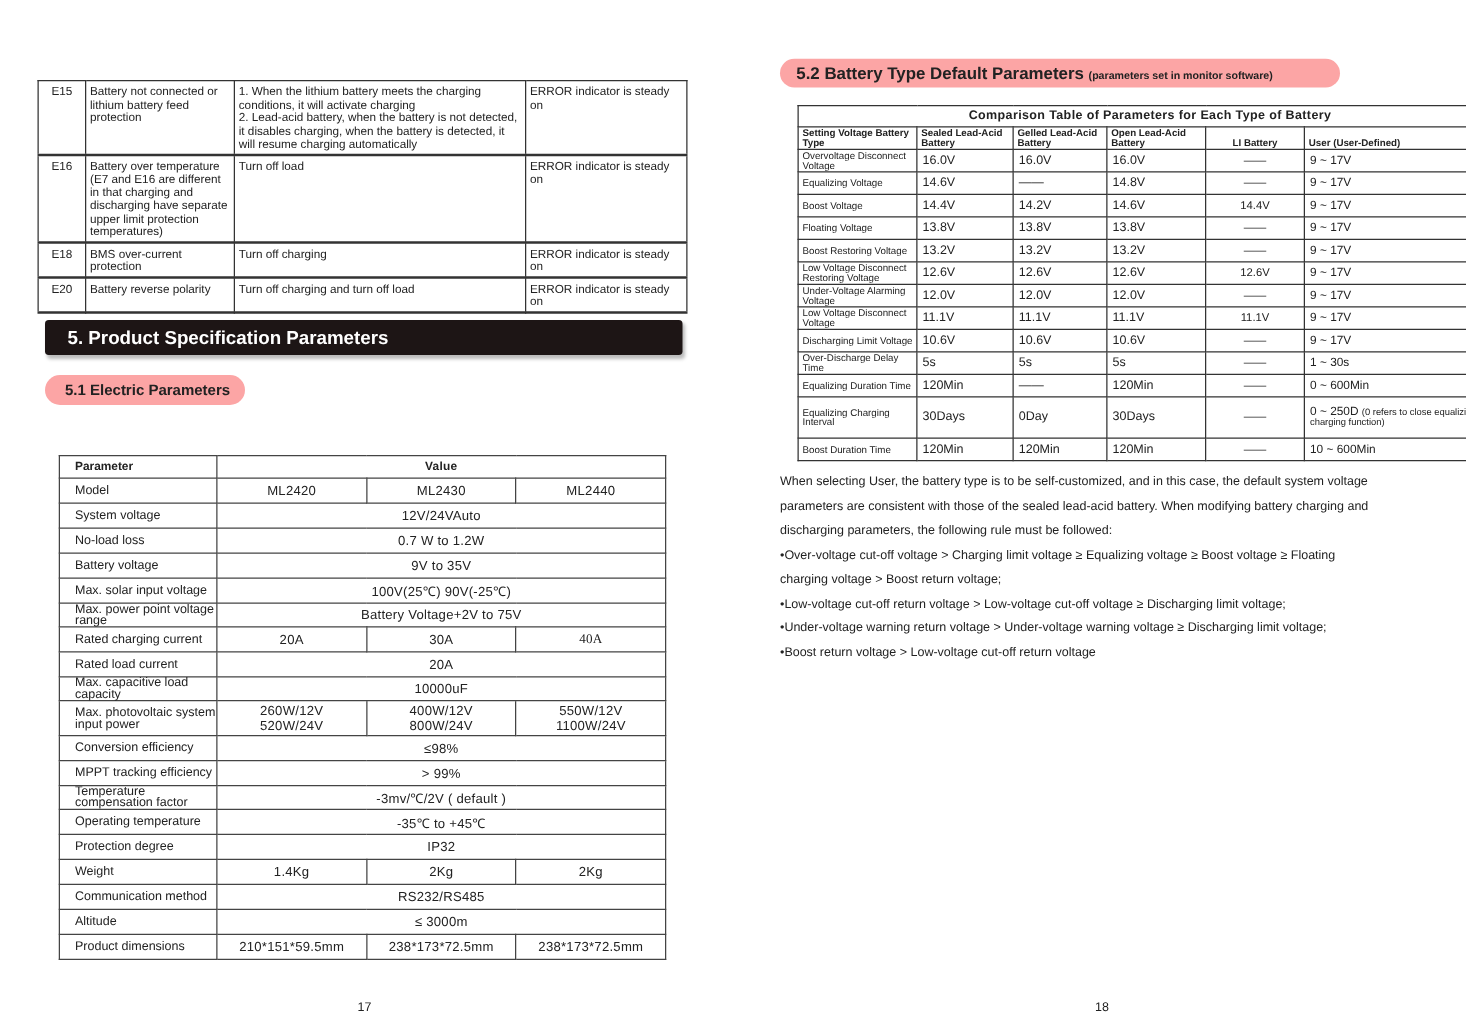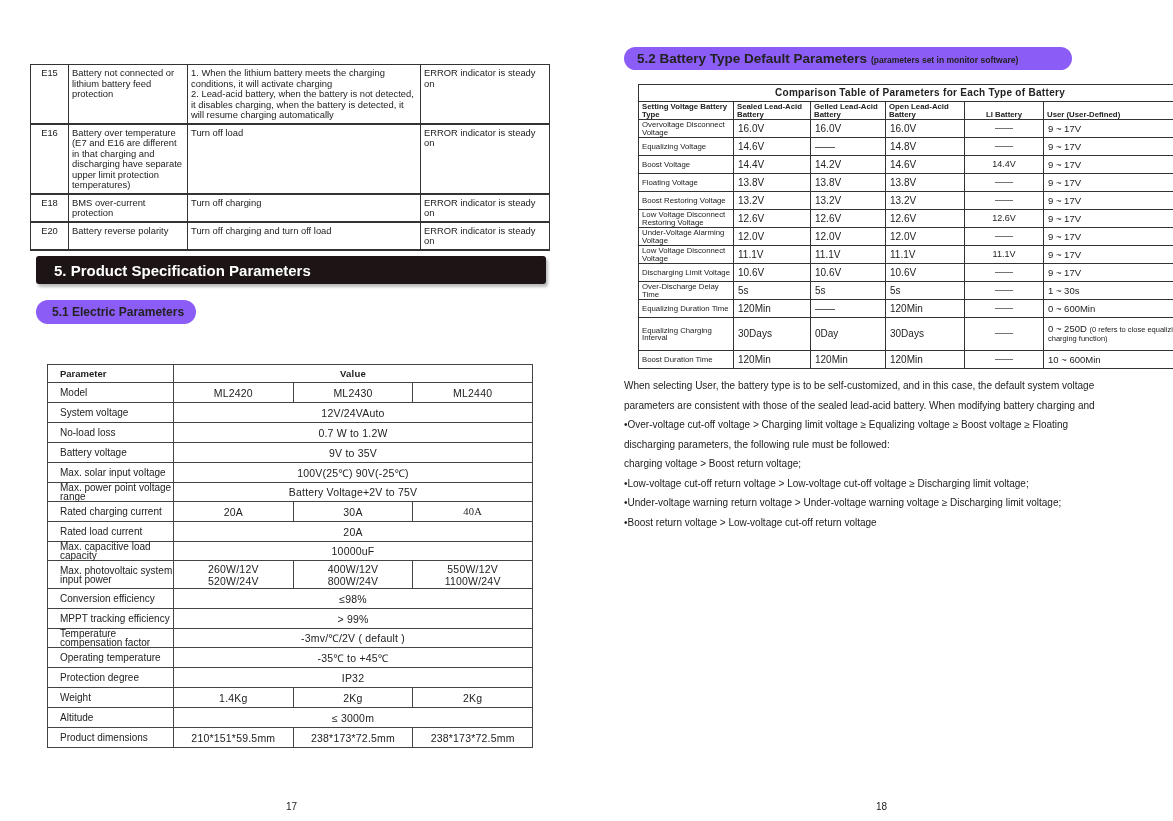--- a/index.html
+++ b/index.html
@@ -11,21 +11,21 @@
   
   table { border-collapse:collapse; }
   .err-table { position:absolute; left:30px; top:64px; width:520px; font-size:9.4px; line-height:10.5px; }
   .err-table td { border:1px solid #333; vertical-align:top; padding:3px 3px 2px 3px; color:#222; }
   .err-table tr { border-bottom:2px solid #333; }
   .err-table td.code { width:31px; text-align:center; }
   .err-table td.c2 { width:112px; }
   .err-table td.c3 { width:226px; }
 
   .section-bar { position:absolute; left:36px; top:256px; width:510px; height:28px; background:#1d1515; border-radius:3px; box-shadow:2px 3px 3px #bbb; color:#fff; font-weight:bold; font-size:15px; line-height:29px; padding-left:18px; box-sizing:border-box; }
-  .pill { position:absolute; background:#8b5cf6; border-radius:12px; font-weight:bold; color:#222; box-sizing:border-box; }
+  .pill { position:absolute; background:#fca5a5; border-radius:12px; font-weight:bold; color:#222; box-sizing:border-box; }
   .pill.p51 { left:36px; top:300px; width:160px; height:24px; font-size:12px; line-height:24px; padding-left:16px; }
   .pill.p52 { left:38px; top:47px; width:448px; height:23px; font-size:13.5px; line-height:23px; padding-left:13px; }
   .pill.p52 small { font-size:8.5px; font-weight:bold; }
 
   
   .spec-table { position:absolute; left:47px; top:364px; width:486px; font-size:10px; }
   .spec-table td { border:1px solid #444; padding:0 0 0 12px; height:17px; color:#222; }
   .spec-table td.v { text-align:center; padding:0; font-size:10.5px; letter-spacing:0.2px; }
   .spec-table td.p { width:113px; line-height:9px; }
   .spec-table tr.h td { font-weight:bold; font-size:9.5px; }
@@ -158,20 +158,24 @@
         </tr>
         <tr class="med">
           <td class="p">Protection degree</td>
           <td class="v" colspan="3">IP32</td>
         </tr>
         <tr class="med">
           <td class="p">Weight</td>
           <td class="v" style="white-space: pre-line;">1.4Kg</td>
           <td class="v" style="white-space: pre-line;">2Kg</td>
           <td class="v" style="white-space: pre-line;">2Kg</td>
+        </tr>
+        <tr class="med">
+          <td class="p">Communication method</td>
+          <td class="v" colspan="3">RS232/RS485</td>
         </tr>
         <tr class="med">
           <td class="p">Altitude</td>
           <td class="v" colspan="3">≤ 3000m</td>
         </tr>
         <tr class="med">
           <td class="p">Product dimensions</td>
           <td class="v" style="white-space: pre-line;">210*151*59.5mm</td>
           <td class="v" style="white-space: pre-line;">238*173*72.5mm</td>
           <td class="v" style="white-space: pre-line;">238*173*72.5mm</td>
@@ -304,22 +308,22 @@
           <td class="val">120Min</td>
           <td class="li">——</td>
           <td class="user"><span>10 ~ 600Min</span></td>
         </tr>
       </tbody>
   </table>
 
   <div class="para" id="para">
       <p>When selecting User, the battery type is to be self-customized, and in this case, the default system voltage</p>
       <p>parameters are consistent with those of the sealed lead-acid battery. When modifying battery charging and</p>
+      <p>discharging parameters, the following rule must be followed:</p>
       <p>•Over-voltage cut-off voltage &gt;  Charging limit voltage ≥ Equalizing voltage ≥ Boost voltage ≥ Floating</p>
-      <p>discharging parameters, the following rule must be followed:</p>
       <p>charging voltage  &gt;  Boost return voltage;</p>
       <p>•Low-voltage cut-off return voltage  &gt;  Low-voltage cut-off voltage ≥ Discharging limit voltage;</p>
       <p>•Under-voltage warning return voltage  &gt;  Under-voltage warning voltage ≥ Discharging limit voltage;</p>
       <p>•Boost return voltage  &gt;  Low-voltage cut-off return voltage</p>
     </div>
 
   <div class="pnum" style="left:290px;">18</div>
 </div>
 
 </body></html>

